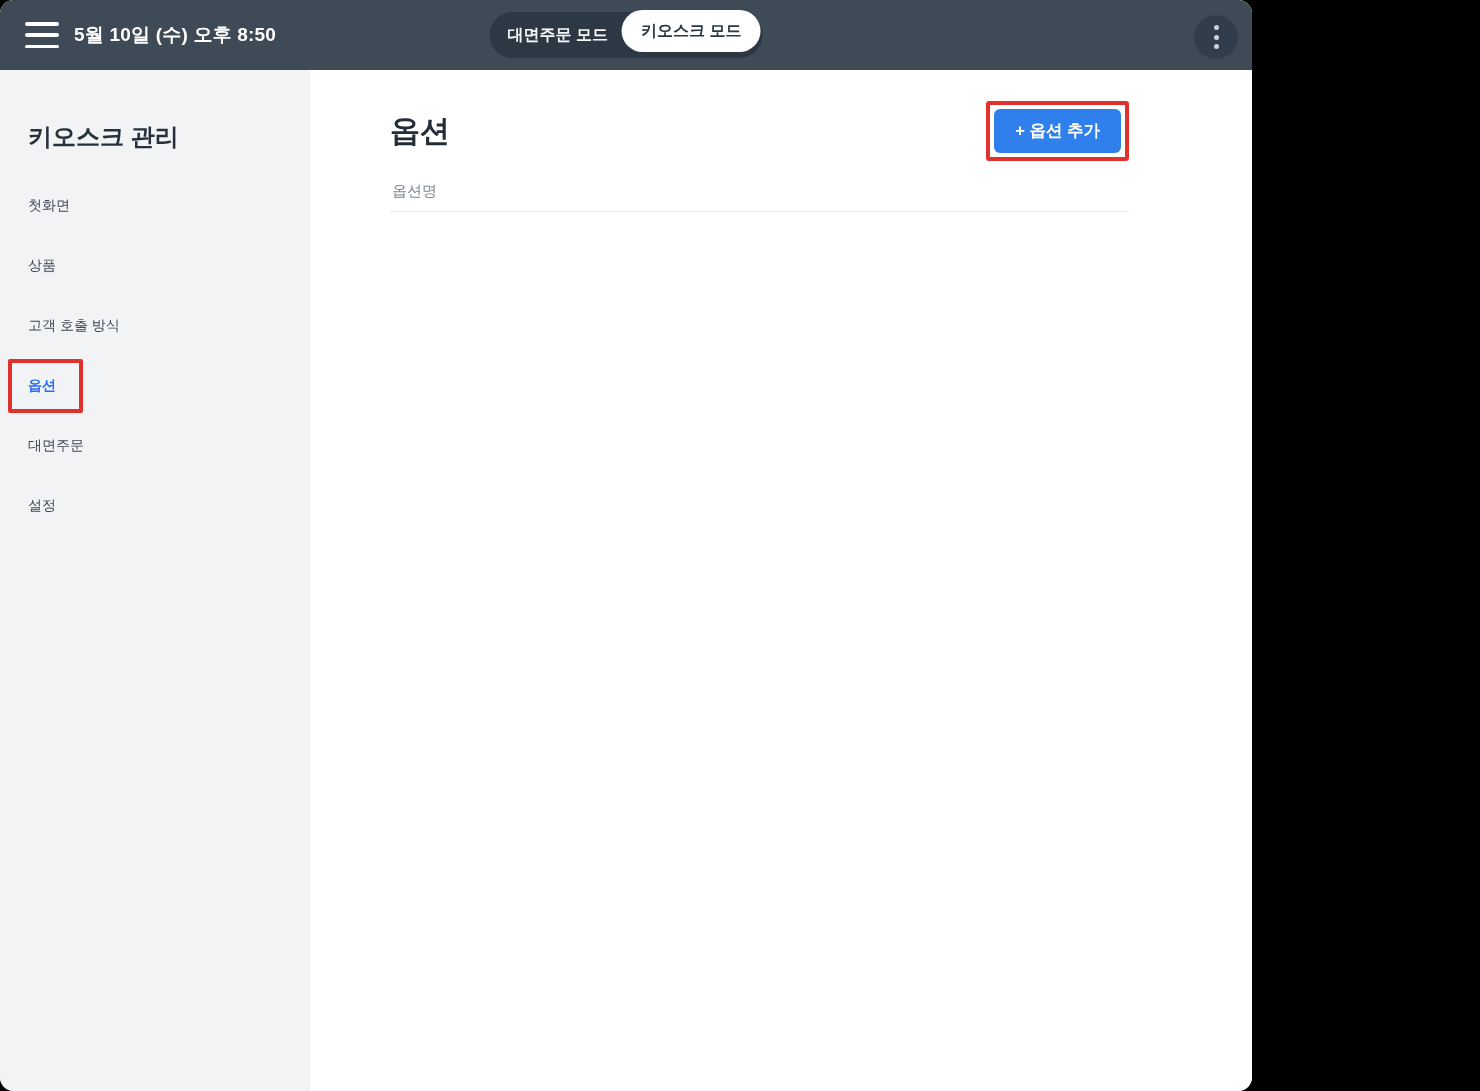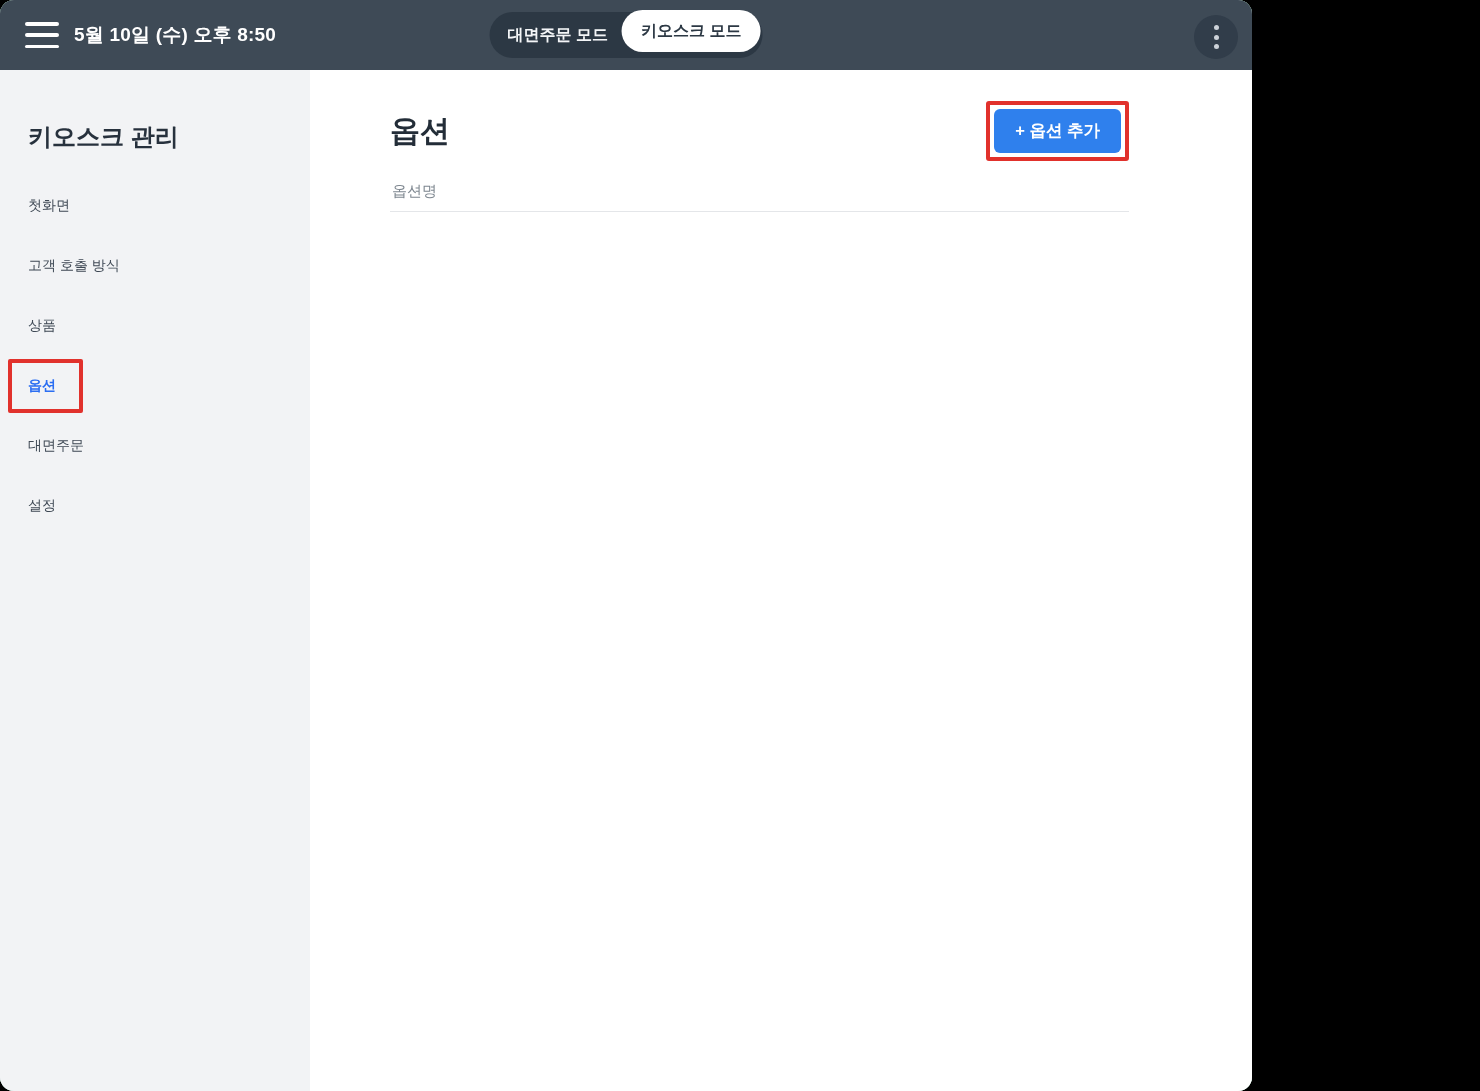--- a/index.html
+++ b/index.html
@@ -112,22 +112,22 @@
         <i></i>
     </button>
   </header>
 
   <div class="layout">
 
     <aside class="sidebar">
       <h1 class="sidebar-title">키오스크 관리</h1>
       <ul class="sidebar-nav">
         <li>첫화면</li>
+        <li>상품</li>
         <li>고객 호출 방식</li>
-        <li>상품</li>
         <li class="active">
           <span>옵션</span>
           <span class="annotation-box"></span>
         </li>
         <li>대면주문</li>
         <li>설정</li>
       </ul>
     </aside>
 
     <main class="main">

